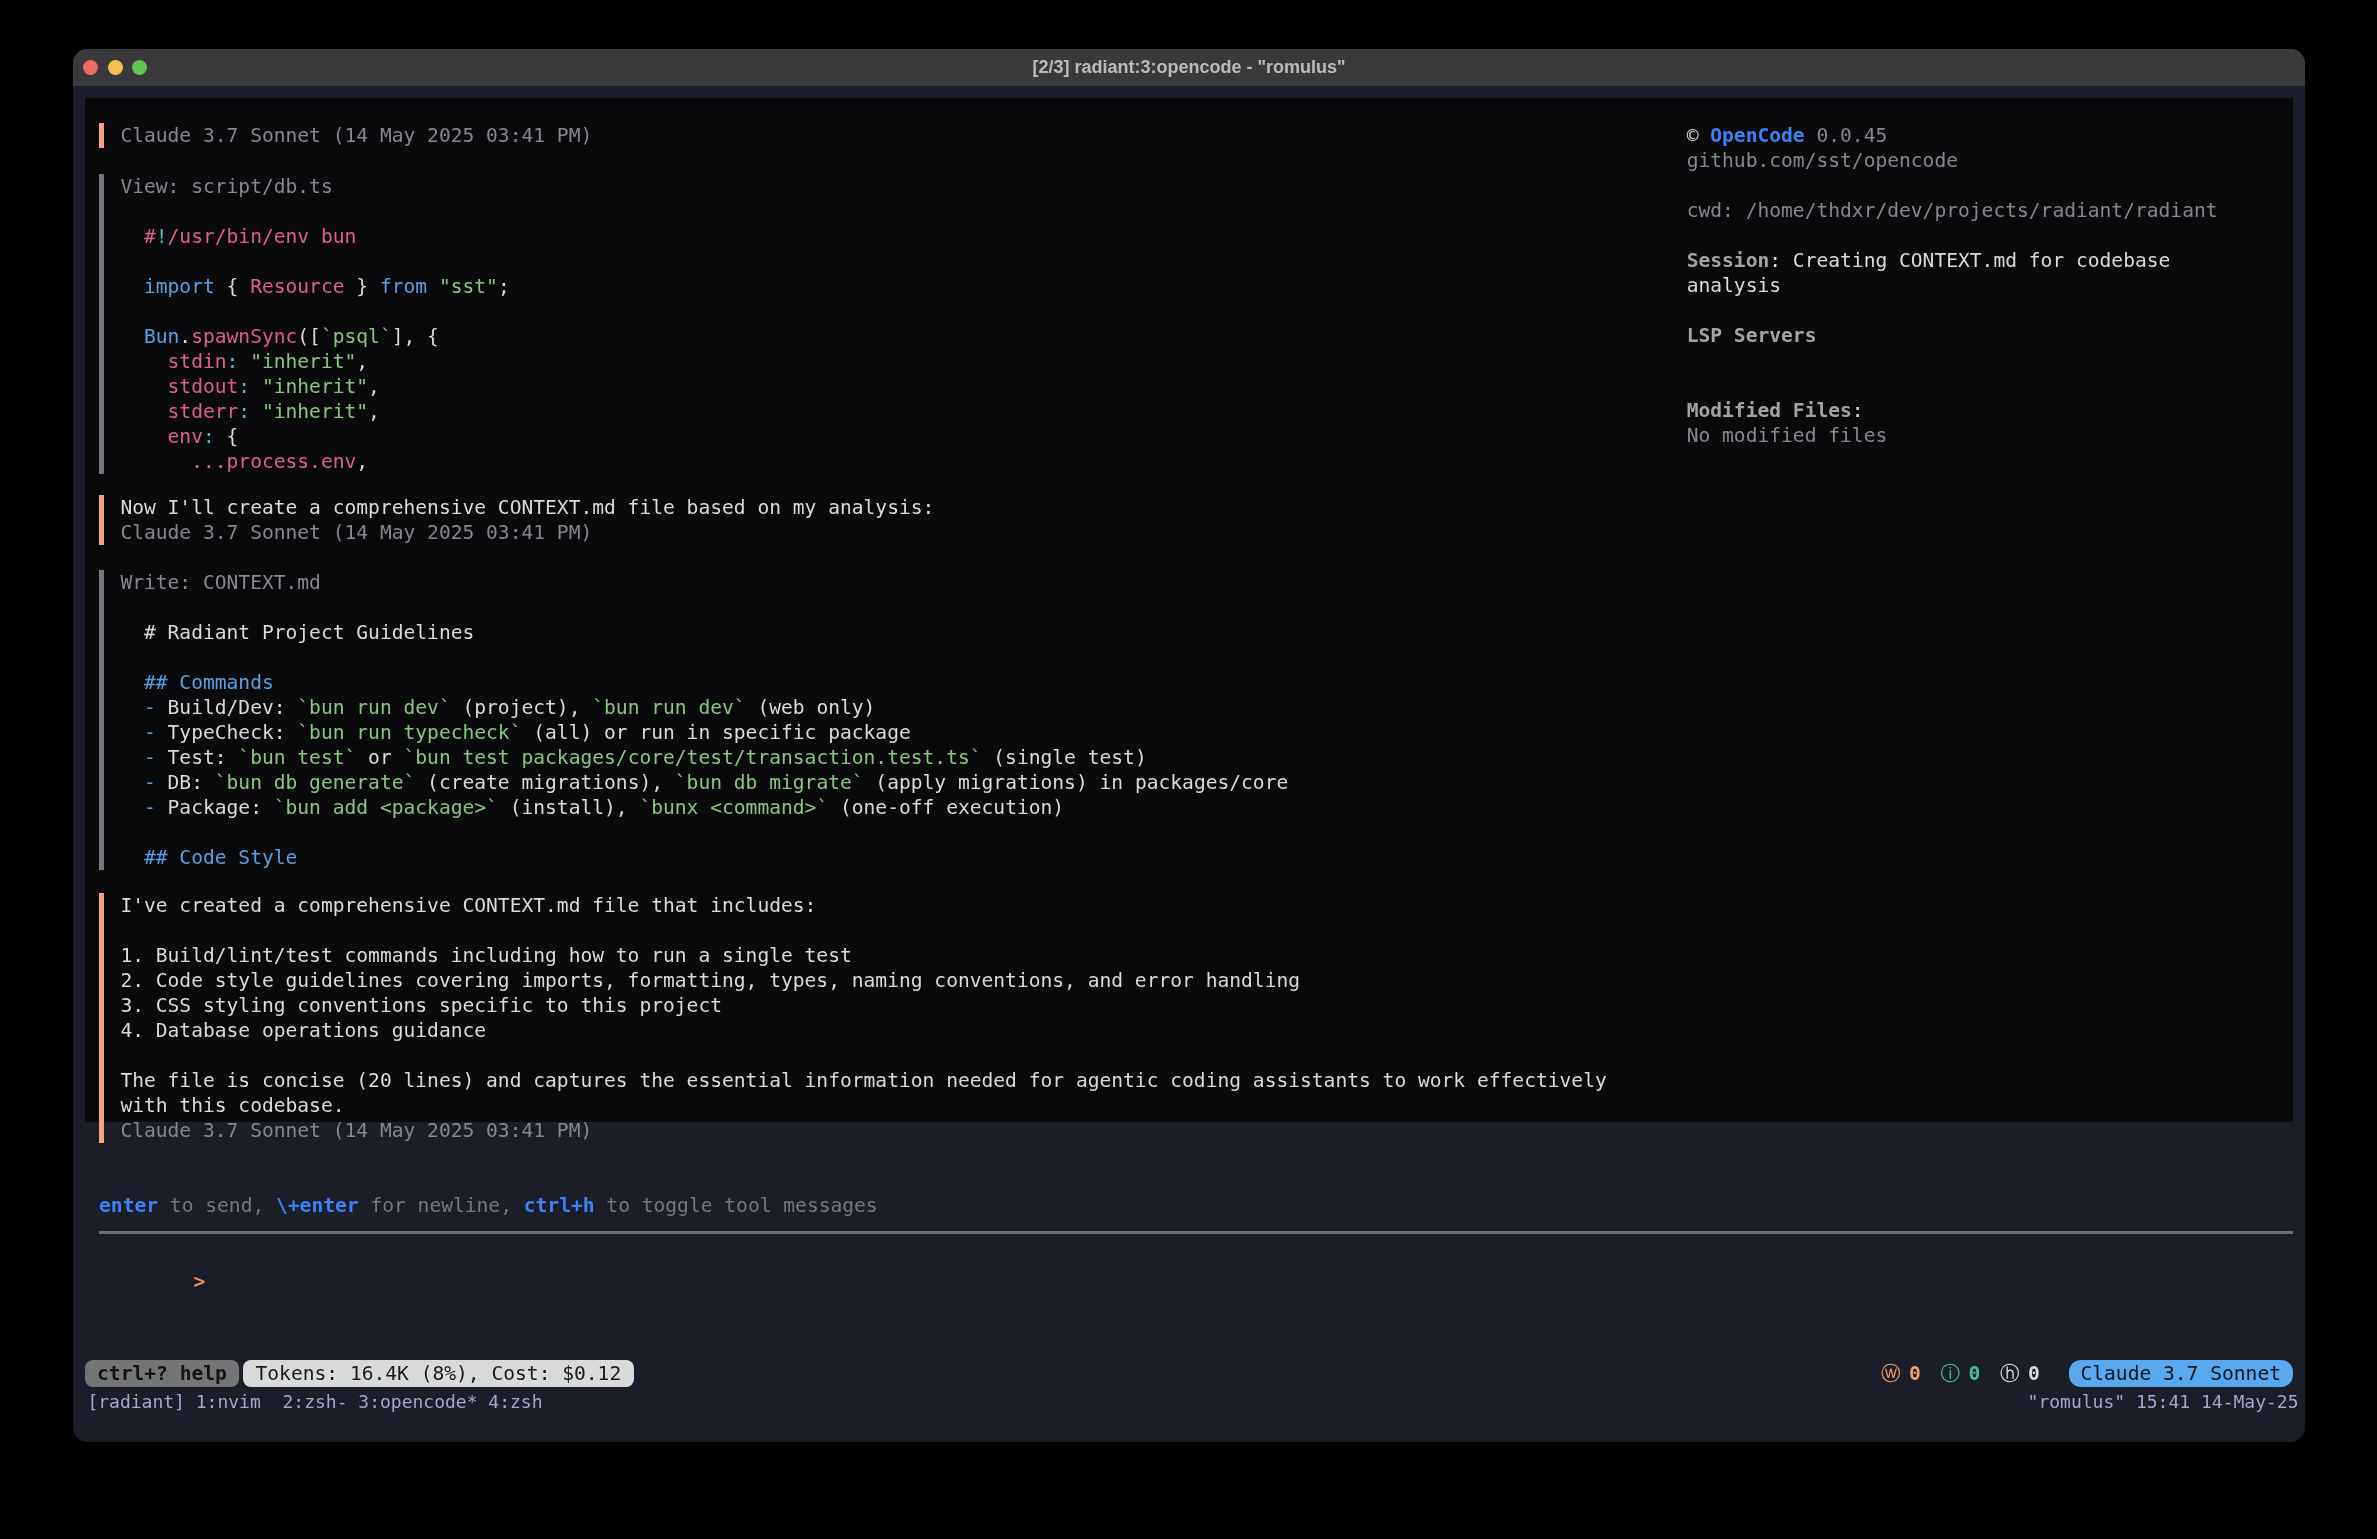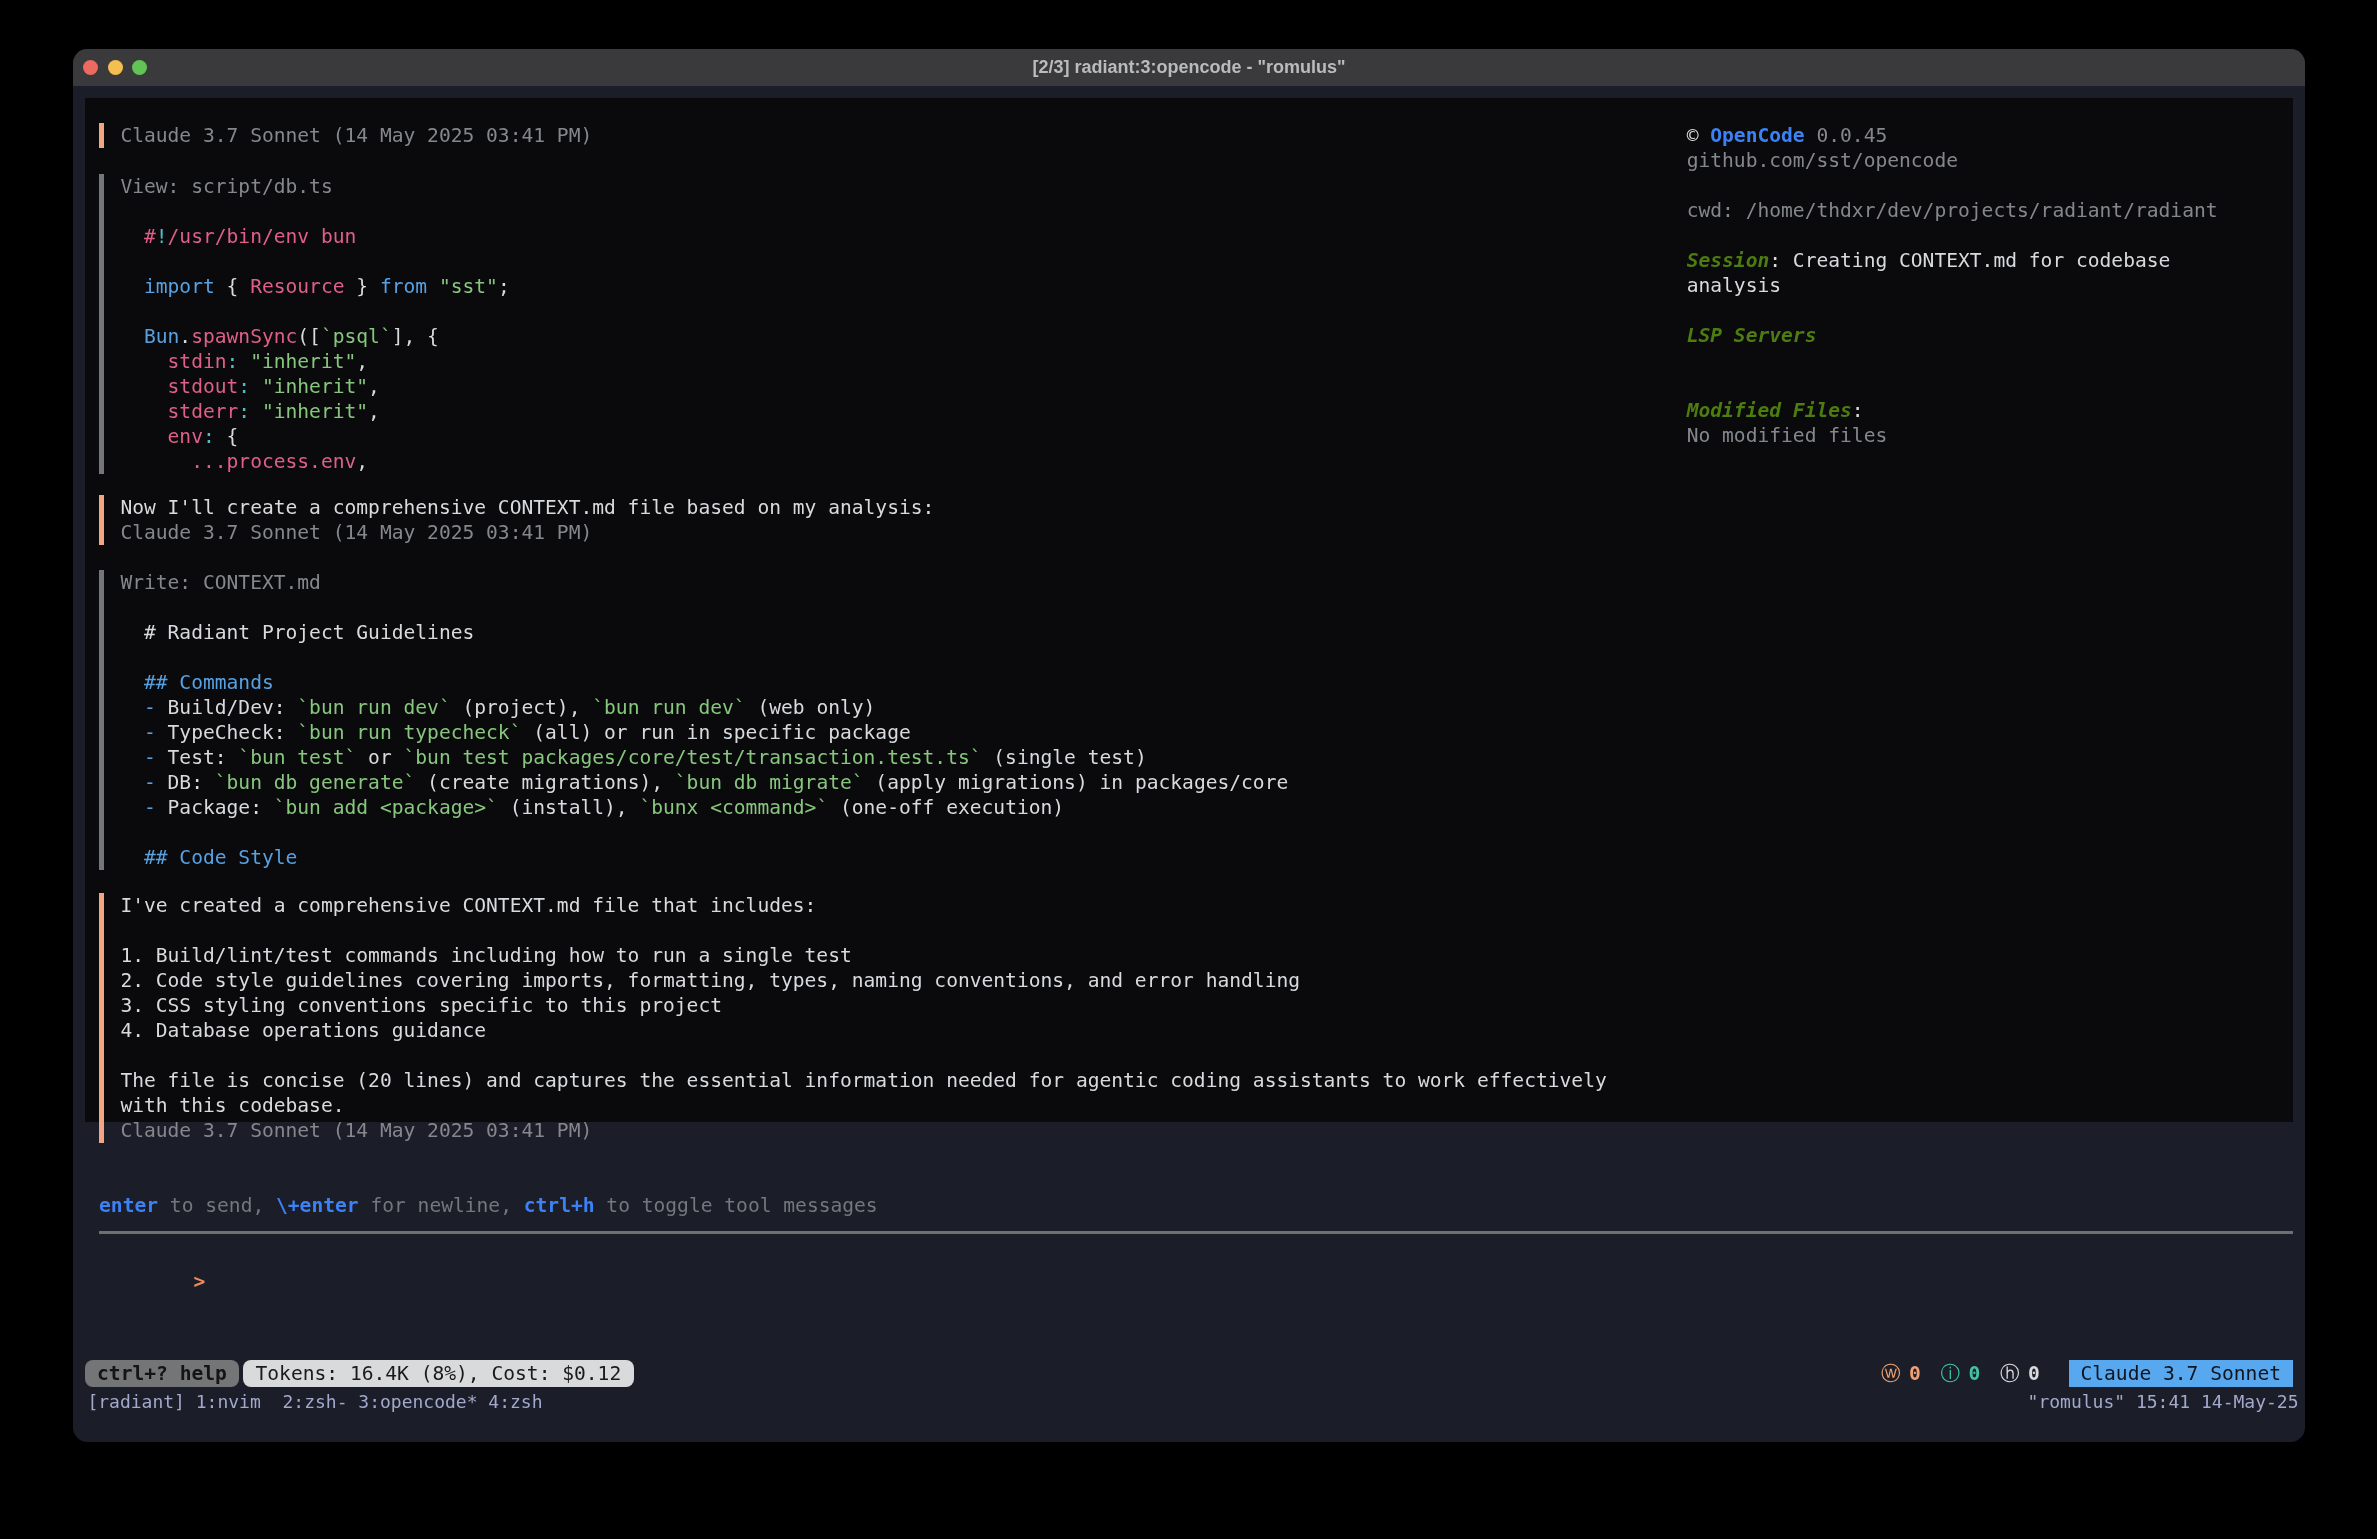--- a/index.html
+++ b/index.html
@@ -17,38 +17,38 @@
              font-size:18px;color:#b9bbbd;line-height:37px;pointer-events:none;}
   .terminal{position:absolute;left:11.7px;top:49px;width:2208px;height:1024px;background:#0a0a0d;
             font-size:19.6px;line-height:25px;color:#d8dadc;}
   .chat{position:absolute;left:14.4px;top:0;}
   .block{position:absolute;left:0;border-left:5.2px solid #73767b;padding-left:16.3px;}
   .block.border-orange{border-left-color:#f2a584;}
   .block.border-gray{border-left-color:#73767b;}
   .line{white-space:pre;}
   .c-fg{color:#d8dadc;} .c-fgBold{color:#3b82f6;font-weight:bold;}
   .c-muted{color:#84888c;} .c-dim{color:#74777b;}
-  .c-orange{color:#efa070;} .c-orangeBold{color:#4d7c0f;font-weight:bold;font-style:italic;}
+  .c-orange{color:#efa070;} .c-orangeBold{color:#a3a3a3;font-weight:bold;}
   .c-blue{color:#57a1e2;} .c-pink{color:#df5f86;} .c-green{color:#87c77d;} .c-cyan{color:#50bcc8;}
   .c-teal{color:#43c2a2;}
   .sidebar{position:absolute;left:1602px;top:25.4px;width:587px;}
   .sidebar .line{white-space:pre-wrap;}
   .help-bar{position:absolute;left:14.4px;top:1095px;white-space:pre;}
   .divider{position:absolute;left:14.4px;right:0;top:1133px;height:2.6px;background:#6e6f70;}
   .prompt-row{position:absolute;left:14.4px;top:1146px;white-space:pre;}
   .prompt-sym{color:#ee8a5e;font-weight:bold;}
   .statusbar{position:absolute;left:0;right:0;top:1262px;height:27px;display:flex;align-items:stretch;}
   .chip{display:flex;align-items:center;padding:0 12.4px;white-space:pre;border-radius:8px;}
   .chip.keyhint{background:#747577;color:#141414;font-weight:bold;margin-right:3.9px;}
   .chip.tokens{background:#d9dadb;color:#1a1a1a;}
   .sb-spacer{flex:1;}
   .diag{display:flex;align-items:center;gap:19.6px;margin-right:29px;}
   .diag .pair{display:flex;align-items:center;gap:8.5px;white-space:pre;}
   .diag .count{font-weight:bold;}
-  .badge{display:flex;align-items:center;padding:0 11.7px;background:#58a8f0;color:#10141c;white-space:pre;}
+  .badge{display:flex;align-items:center;padding:0 11.7px;background:#58a8f0;color:#10141c;white-space:pre;border-radius:12px;}
   .tmuxbar{position:absolute;left:0;top:1339px;width:100%;height:27px;background:#1b1d29;
            display:flex;align-items:center;justify-content:space-between;
            padding:0 6.5px 0 14.4px;box-sizing:border-box;
            font-size:18px;color:#a2a9cc;}
   .tmuxbar .tseg{white-space:pre;}
 </style>
 </head>
 <body>
 
 <div class="canvas">

